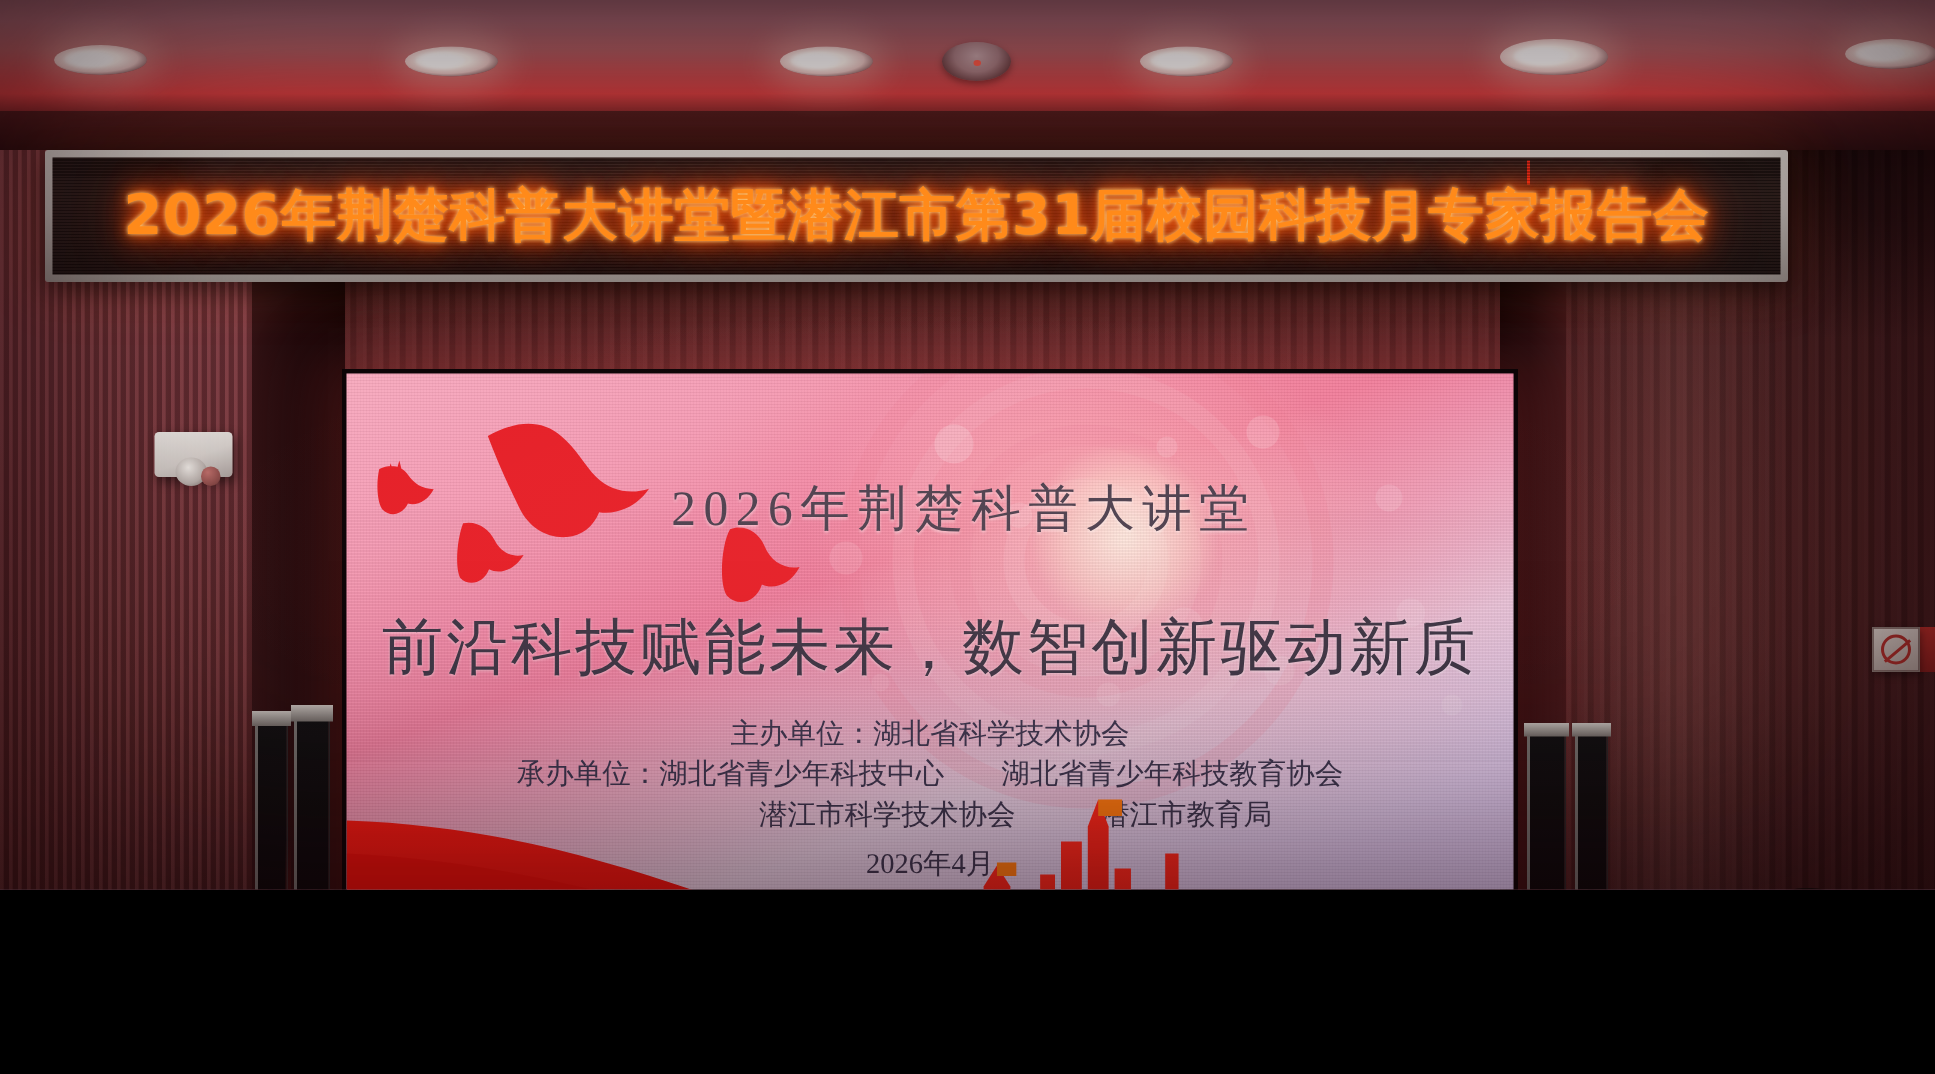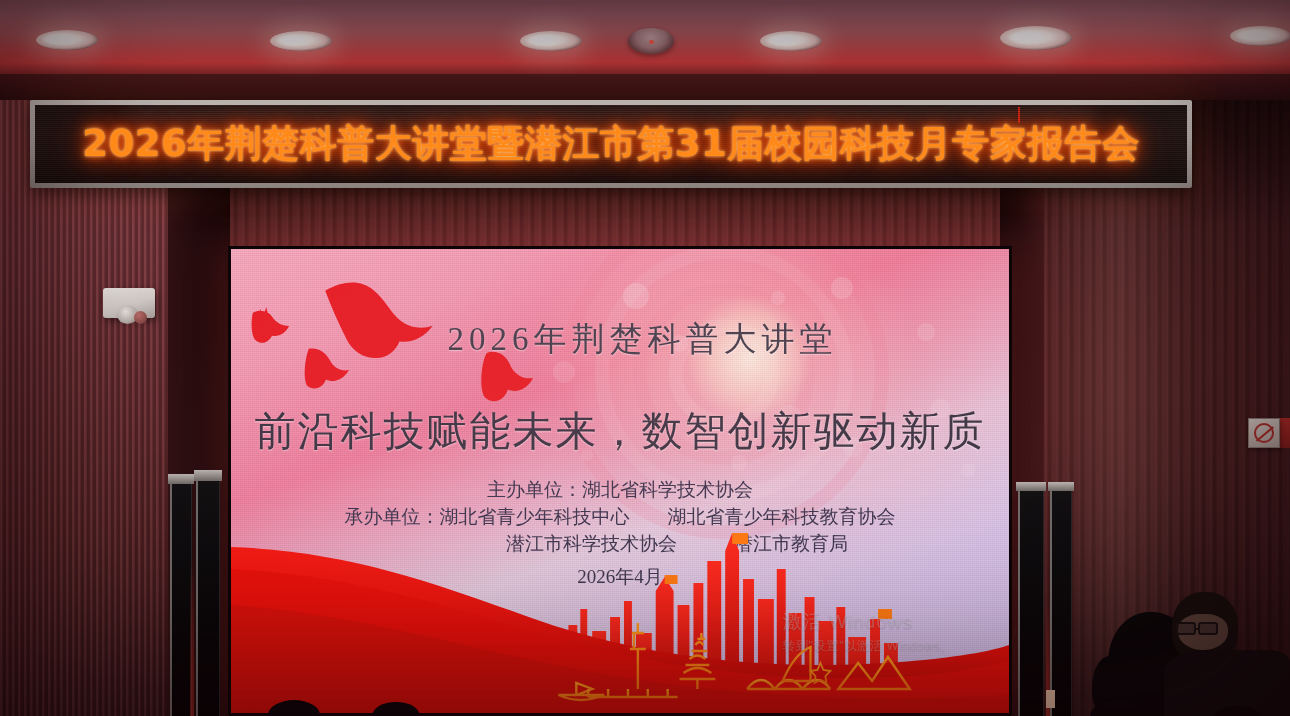--- a/index.html
+++ b/index.html
@@ -1,19 +1,19 @@
 <!DOCTYPE html>
 <html lang="zh"><head>
 <meta charset="utf-8">
 <title>Conference Hall Stage</title>
 <style>
   html,body{margin:0;padding:0;background:#000;}
   *{box-sizing:border-box;}
   #scene{
-    position:relative;width:1290px;height:716px;overflow:hidden;
+    position:relative;width:1290px;height:593px;overflow:hidden;
     font-family:"Liberation Serif","DejaVu Serif",serif;
     background:#f9a8d4;
   }
 
   
   .ceiling{
     position:absolute;left:0;top:0;width:1290px;height:78px;
     background:linear-gradient(180deg,#8d5a66 0%,#a0636e 18%,#b35f64 42%,#c8484c 66%,#d23f41 80%,#8e2b2e 94%,#5a1f21 100%);
   }
   .ceiling-edge{

